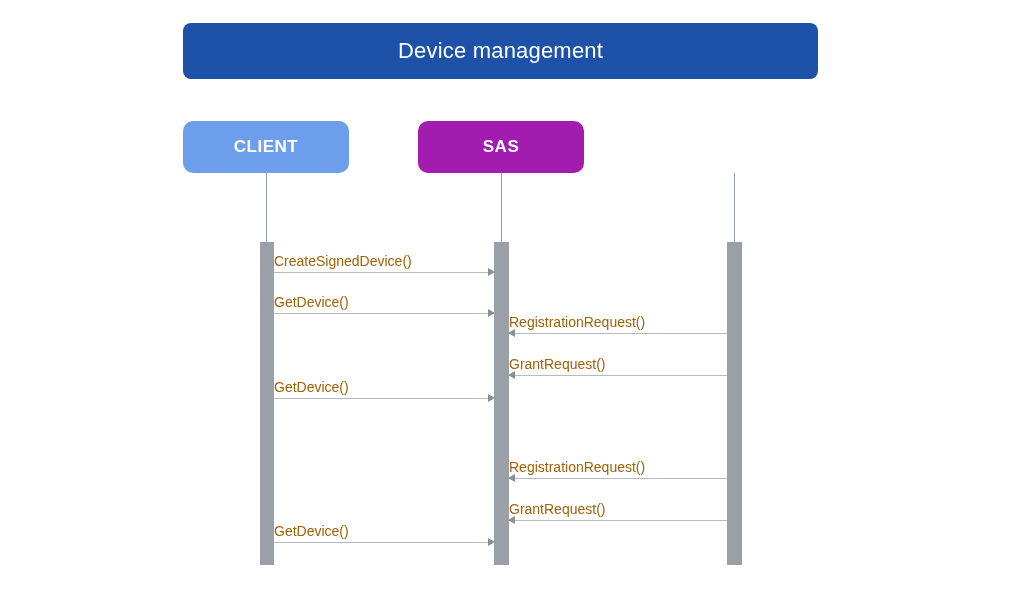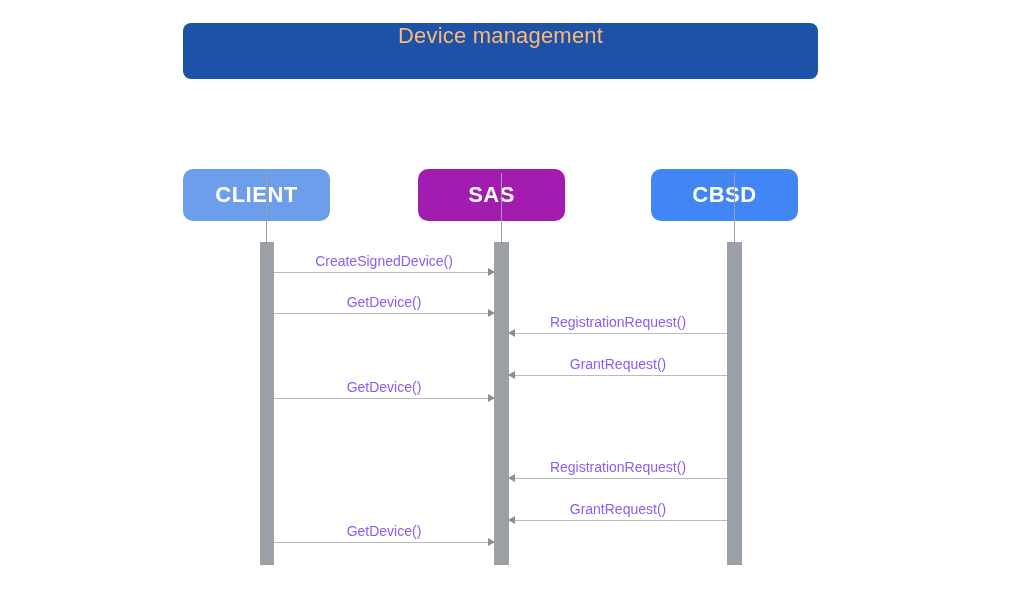--- a/index.html
+++ b/index.html
@@ -19,41 +19,41 @@
   
   .title-banner {
     position: absolute;
     left: 183px;
     top: 23px;
     width: 635px;
     height: 56px;
     background: #1d52a8;
     border-radius: 8px;
     display: flex;
+    align-items: center;
     justify-content: center;
-    color: #fdba74;
+    color: #ffffff;
     font-size: 22px;
     letter-spacing: 0.2px;
   }
 
   
   .actor {
     position: absolute;
     top: 121px;
-    width: 147px;
+    width: 166px;
     height: 52px;
     border-radius: 10px;
     display: flex;
     align-items: center;
     justify-content: center;
     color: #ffffff;
-    font-size: 22px;
+    font-size: 17px;
     font-weight: bold;
     letter-spacing: 0.5px;
-    margin-top: 48px;
   }
   .actor-client { left: 183px; background: #6d9eeb; }
   .actor-sas    { left: 418px; background: #a21caf; }
   .actor-cbsd   { left: 651px; background: #4285f4; }
 
   
   .lifeline {
     position: absolute;
     top: 173px;
     height: 69px;
@@ -71,24 +71,24 @@
     height: 323px;
     background: #9aa0a6;
   }
   .activation-client { left: 260px; width: 14px; }
   .activation-sas    { left: 494px; width: 15px; }
   .activation-cbsd   { left: 727px; width: 15px; }
 
   
   .message { position: absolute; }
   .msg-label {
-    text-align: center;
+    text-align: left;
     font-size: 14px;
     line-height: 16px;
-    color: #8b5cf6;
+    color: #a16207;
     padding-bottom: 3px;
     white-space: nowrap;
   }
   .msg-line {
     position: relative;
     height: 1px;
     background: #b7babe;
   }
   .msg-line.dir-right::after {
     content: "";
@@ -118,23 +118,20 @@
 
   <div class="title-banner">
     <span>Device management</span>
   </div>
 
   <div class="actor actor-client">
     <span>CLIENT</span>
   </div>
   <div class="actor actor-sas">
     <span>SAS</span>
-  </div>
-  <div class="actor actor-cbsd">
-    <span>CBSD</span>
   </div>
 
   <div class="lifeline lifeline-client"></div>
   <div class="lifeline lifeline-sas"></div>
   <div class="lifeline lifeline-cbsd"></div>
 
   <div class="activation activation-client"></div>
   <div class="activation activation-sas"></div>
   <div class="activation activation-cbsd"></div>
 

